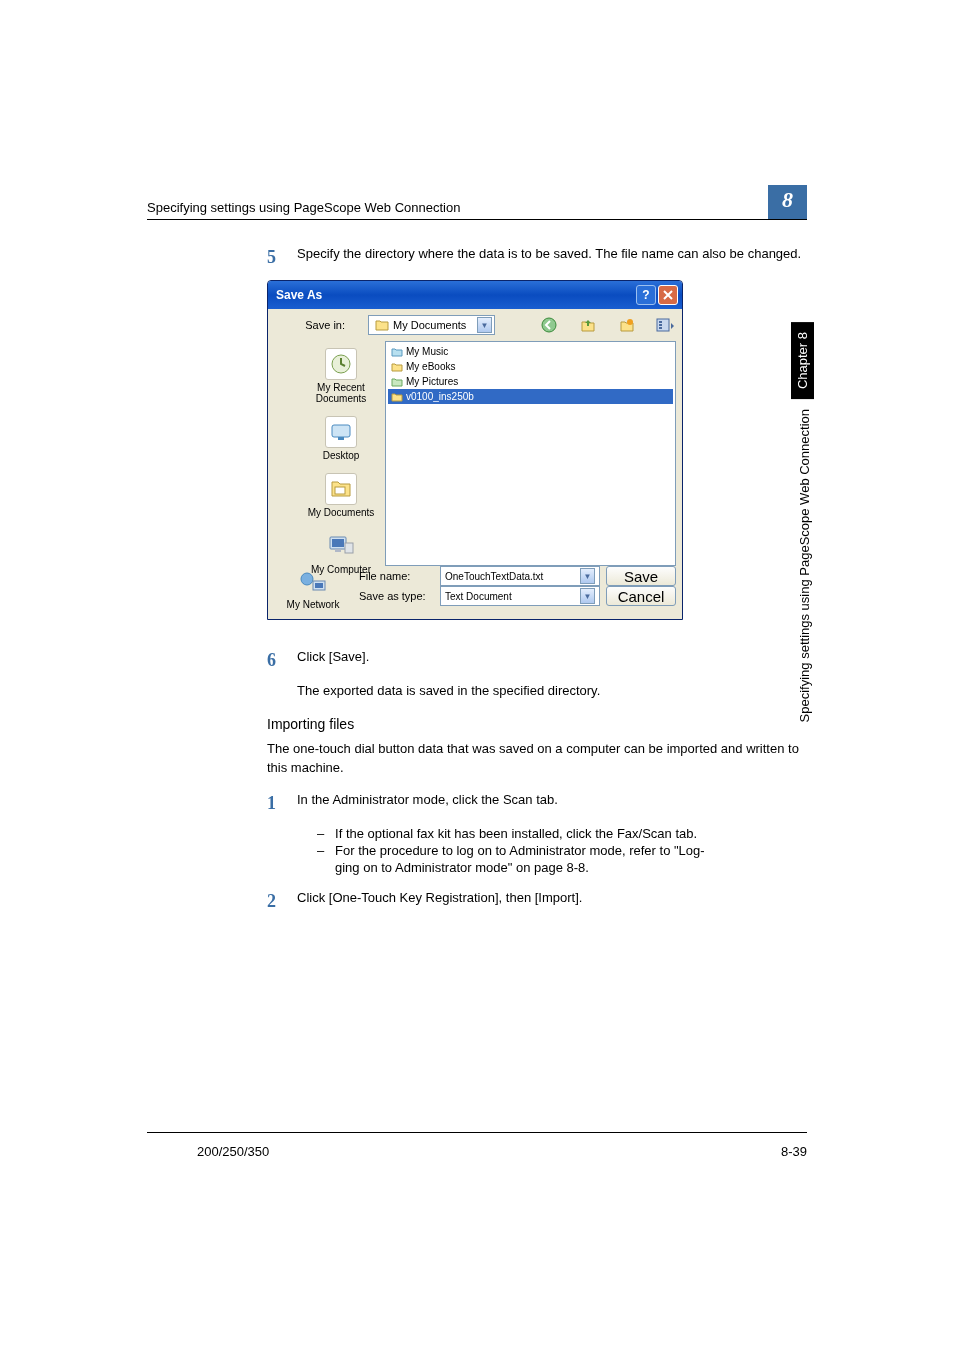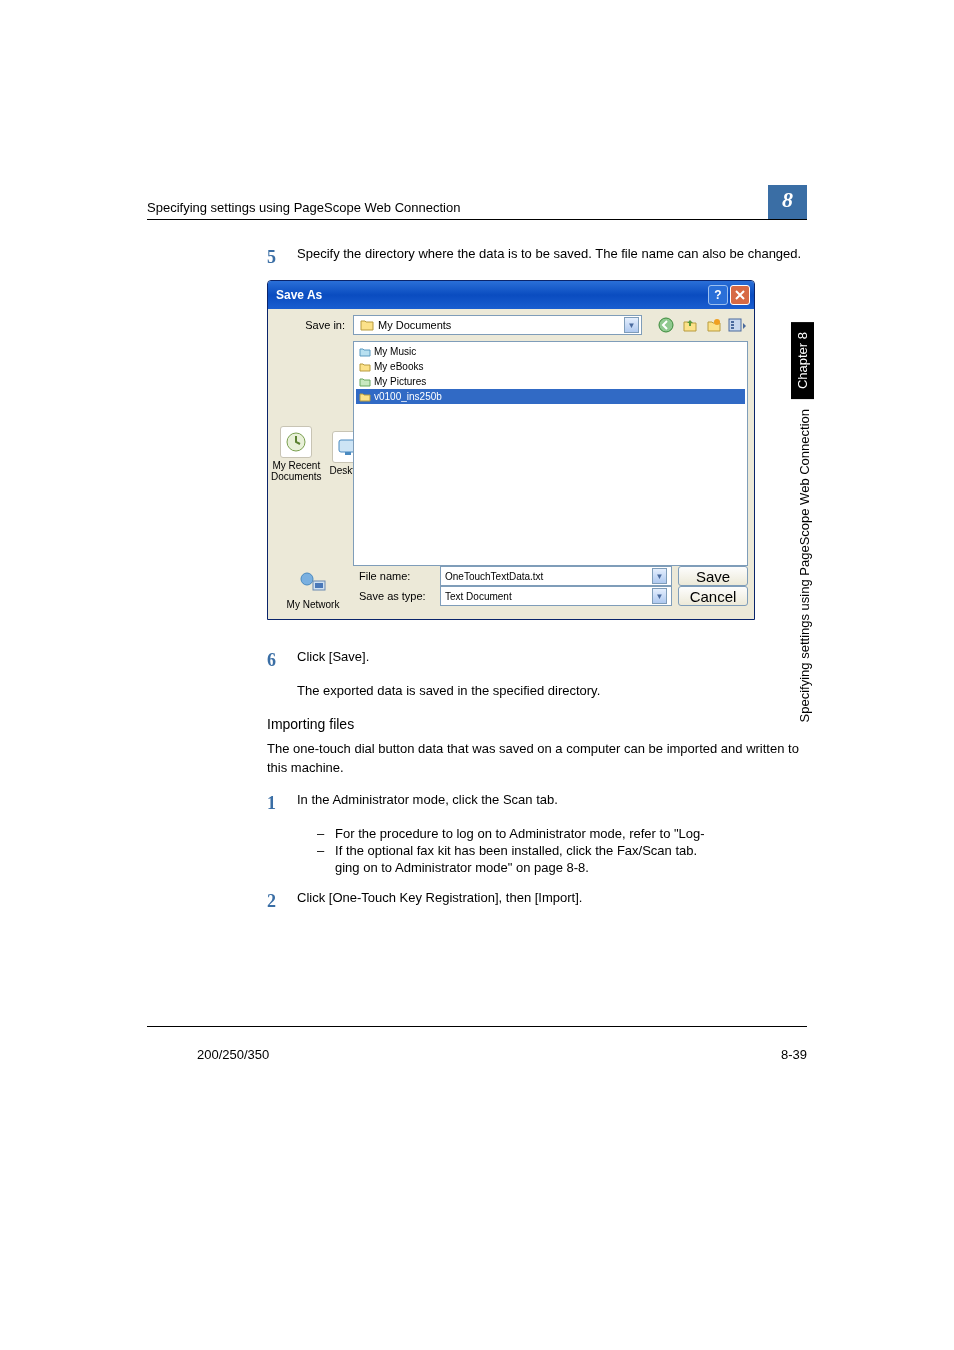--- a/index.html
+++ b/index.html
@@ -77,21 +77,21 @@
   .para {
     font-size: 13px;
     padding-left: 120px;
     margin-bottom: 14px;
     line-height: 1.4;
   }
 
   
   .dlg {
     margin-left: 120px;
-    width: 488px;
+    width: 416px;
     border: 1px solid #0a246a;
     border-radius: 4px 4px 0 0;
     font-family: Tahoma, Arial, sans-serif;
     font-size: 11px;
     margin-bottom: 28px;
     background: #ece9d8;
   }
   .dlg-titlebar {
     background: linear-gradient(#2a6fd8, #0a4cc0 50%, #1a5ed0);
     color: #fff;
@@ -112,21 +112,21 @@
     color:#fff;
     display:flex;align-items:center;justify-content:center;
     font-weight:bold;
     font-size:12px;
   }
   .tbar-btn.help { background:#2a6fd8;border-color:#9cc0f0;color:#fff; }
   .dlg-top {
     display:flex;
     align-items:center;
     padding: 6px 6px;
-    gap:4px;
+    gap:19px;
   }
   .dlg-label { width:75px; text-align:right; padding-right:4px; }
   .dlg-sel {
     flex:1;
     display:flex;
     align-items:center;
     background:#fff;
     border:1px solid #7f9db9;
     height:20px;
     padding:0 2px;
@@ -146,22 +146,23 @@
   }
   .dlg-body {
     display:flex;
     height: 225px;
   }
   .places {
     width:85px;
     background:#ece9d8;
     border-right: none;
     padding:4px 2px;
-    display:flex;flex-direction:row;align-items:center;
+    display:flex;flex-direction:column;align-items:flex-start;
     gap:6px;
+    margin-left:32px;
   }
   .place {
     width:78px;
     text-align:center;
     font-size:10px;
     border:1px solid transparent;
     padding:2px 0;
   }
   .place .pic {
     width:32px;height:32px;margin:0 auto 2px auto;
@@ -229,26 +230,26 @@
     writing-mode: vertical-rl;
     transform: rotate(180deg);
     font-size:13px;
     margin-top:10px;
     padding: 0 6px;
   }
 
   .footer {
     position:absolute;
     left:147px;
-    top:1026px;
+    top:1132px;
     width:660px;
     border-top:1px solid #000;
     display:flex;
     font-size:13px;
-    padding-top:20px;
+    padding-top:11px;
   }
   .footer .l { flex:1; padding-left:50px;}
   .footer .r { }
 
   svg { display:block; }
 </style>
 </head>
 <body>
 
 <div class="page">
@@ -436,22 +437,22 @@
   <div class="step-sub">The exported data is saved in the specified directory.</div>
 
   <div class="h3">Importing files</div>
   <div class="para">The one-touch dial button data that was saved on a computer can be imported and written to this machine.</div>
 
   <div class="step">
     <span class="step-num">1</span>
     <span class="step-body">In the Administrator mode, click the Scan tab.</span>
   </div>
   <div class="step-bullets">
+    <div class="bl">–&nbsp;&nbsp;&nbsp;<span>If the optional fax kit has been installed, click the Fax/Scan tab.</span></div>
     <div class="bl">–&nbsp;&nbsp;&nbsp;<span>For the procedure to log on to Administrator mode, refer to "Log</span>-</div>
-    <div class="bl">–&nbsp;&nbsp;&nbsp;<span>If the optional fax kit has been installed, click the Fax/Scan tab.</span></div>
     <div class="bl" style="padding-left:18px;"><span>ging on to Administrator mode" on page 8-8.</span></div>
   </div>
 
   <div class="step">
     <span class="step-num">2</span>
     <span class="step-body">Click [One-Touch Key Registration], then [Import].</span>
   </div>
 </div>
 
 <div class="side-tab">

